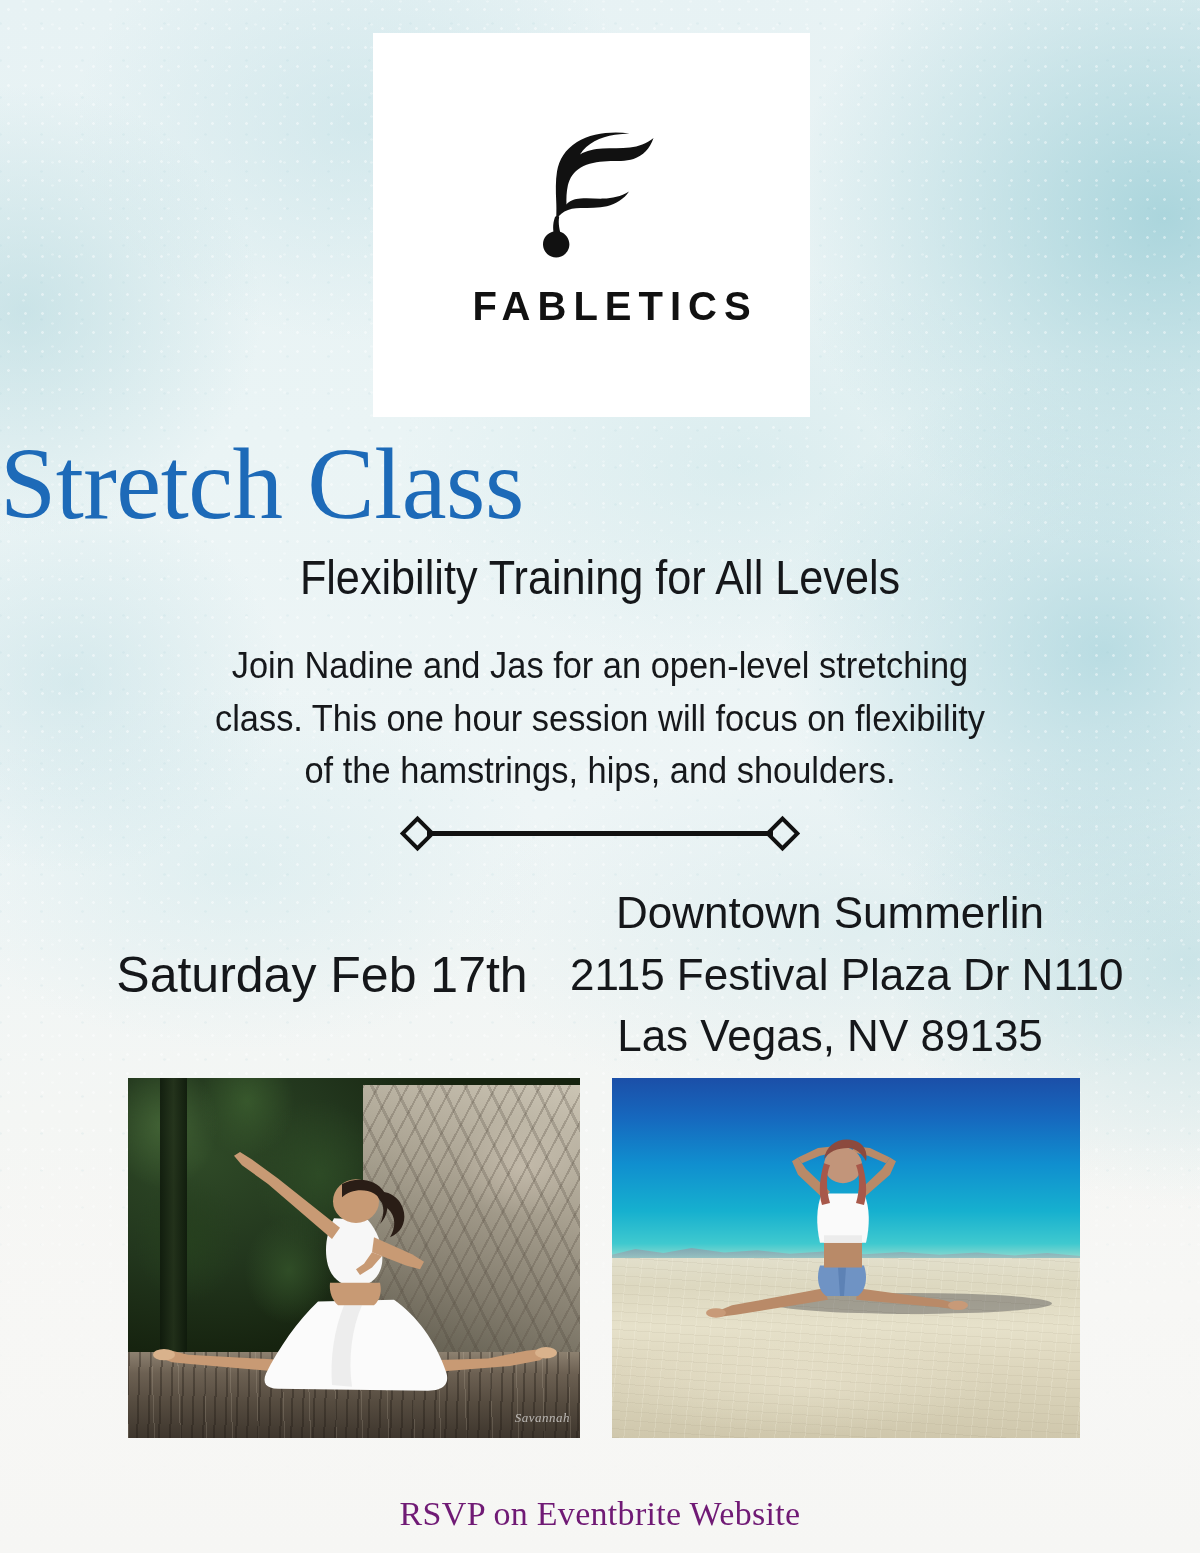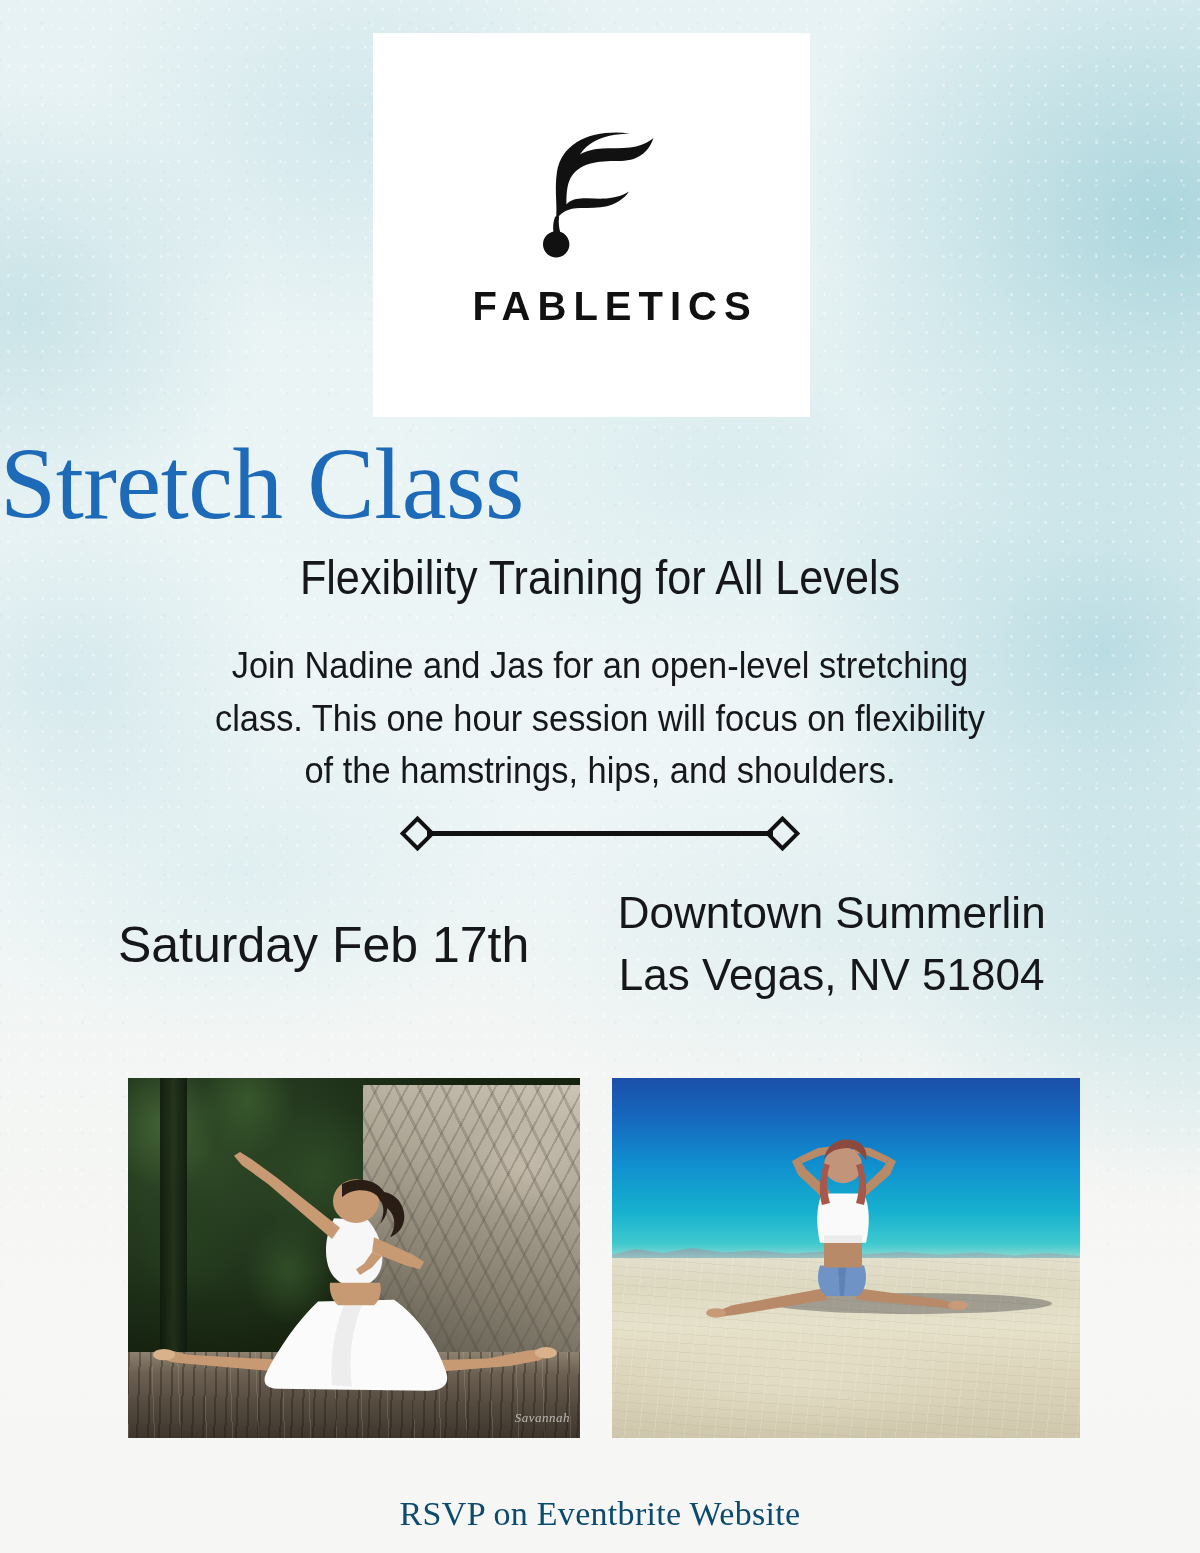--- a/index.html
+++ b/index.html
@@ -294,21 +294,21 @@
   .dancer-r { position: absolute; left: 0; top: 0; width: 100%; height: 100%; }
 
   
   .footer {
     position: absolute;
     left: 0; right: 0;
     top: 1495px;
     text-align: center;
     font-family: "Liberation Serif", serif;
     font-size: 34px;
-    color: #0c4a6e;
+    color: #701a75;
     letter-spacing: 0.3px;
   }
 </style>
 </head>
 <body>
 
 <div class="flyer">
 
   <div class="bg-wash"></div>
   <div class="bg-speckle"></div>
@@ -340,21 +340,22 @@
       <span class="rule"></span>
       <span class="gem right"></span>
     </div>
 
     <div class="details">
       <div class="details-col when">
         <span class="row">Saturday Feb 17th</span>
       </div>
       <div class="details-col where">
         <span class="row">Downtown Summerlin</span>
-        <span class="row">Las Vegas, NV 51804</span>
+        <span class="row">2115 Festival Plaza Dr N110</span>
+        <span class="row">Las Vegas, NV 89135</span>
       </div>
     </div>
 
     <div class="photo left">
       <div class="photo-inner">
         <div class="forest-sky"></div>
         <div class="forest-trees"></div>
         <div class="forest-trunk"></div>
         <div class="driftwood"></div>
         <div class="log"></div>

